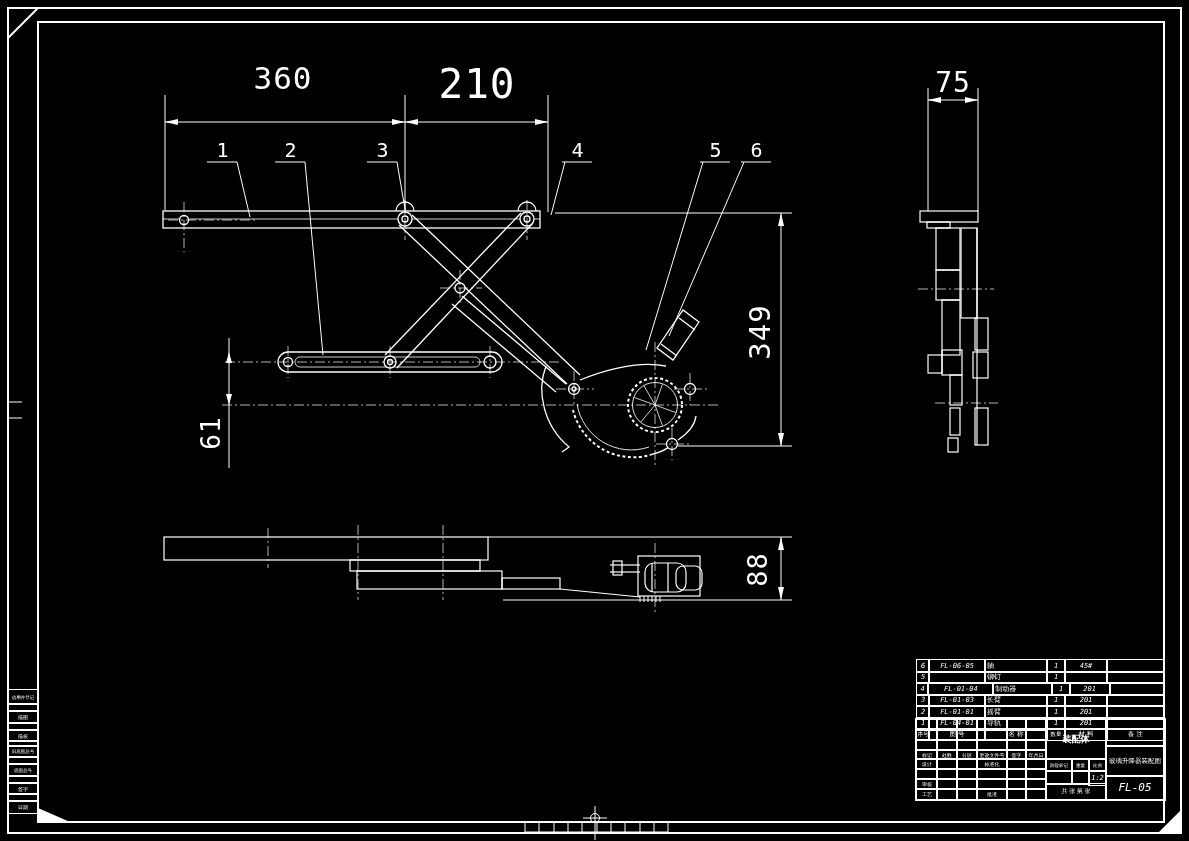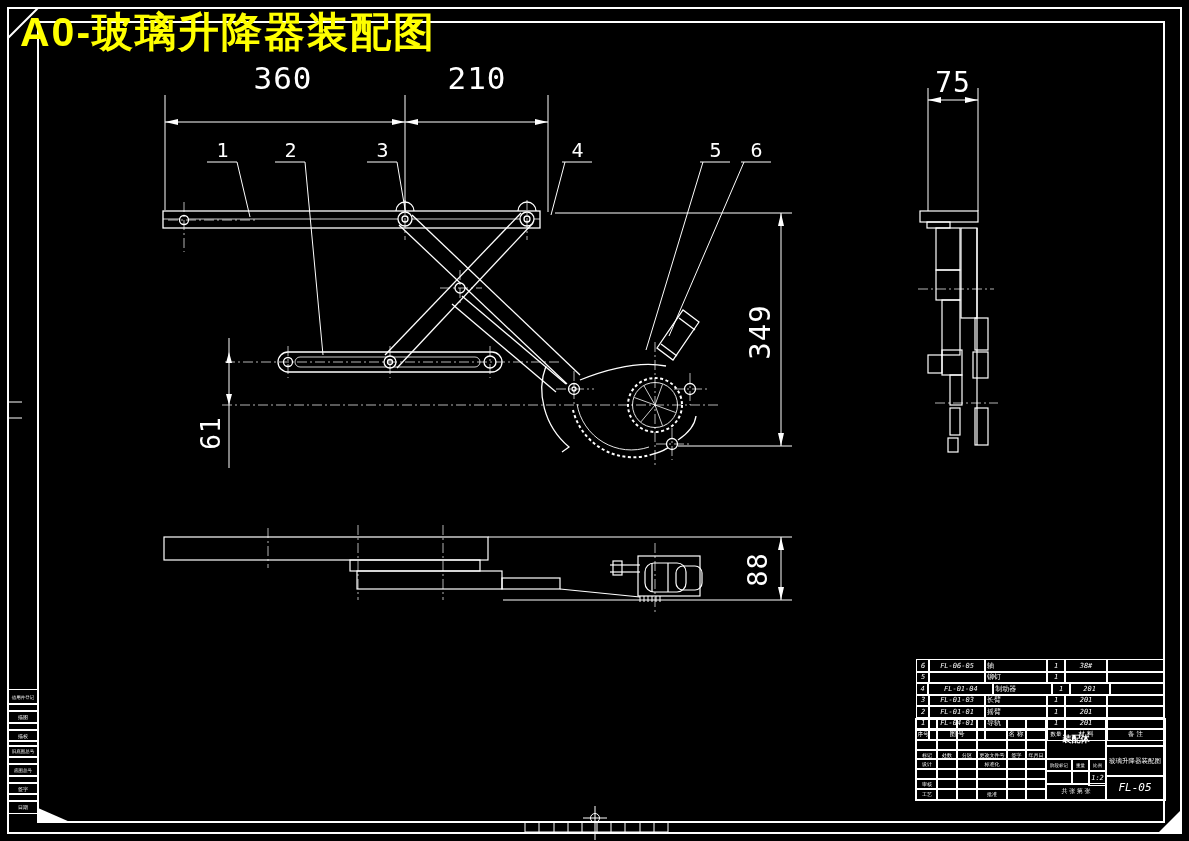--- a/index.html
+++ b/index.html
@@ -213,43 +213,42 @@
       <line x1="640" y1="596" x2="640" y2="602"></line>
           <line x1="644" y1="596" x2="644" y2="602"></line>
       <line x1="648" y1="596" x2="648" y2="602"></line>
           <line x1="652" y1="596" x2="652" y2="602"></line>
       <line x1="656" y1="596" x2="656" y2="602"></line>
           <line x1="660" y1="596" x2="660" y2="602"></line>
     </g>
   </g>
 </svg>
 
-<div id="title" class="abs" style="left:20px;top:12px;">A0-玻璃升降器装配图</div>
 
 <div class="abs dim" style="left:243px;top:60px;width:80px;font-size:31px;">360</div>
-<div class="abs dim" style="left:437px;top:60px;width:80px;font-size:31px;">210</div>
+<div class="abs dim" style="left:437px;top:60px;width:80px;font-size:41px;">210</div>
 <div class="abs dim" style="left:928px;top:66px;width:50px;font-size:28px;">75</div>
 <div class="abs dim rot" style="left:728px;top:315px;width:64px;font-size:29px;">349</div>
 <div class="abs dim rot" style="left:186px;top:418px;width:50px;font-size:26px;">61</div>
 <div class="abs dim rot" style="left:727px;top:554px;width:60px;font-size:27px;">88</div>
 
 <div class="abs dim" style="left:214px;top:138px;width:18px;font-size:20px;">1</div>
 <div class="abs dim" style="left:282px;top:138px;width:18px;font-size:20px;">2</div>
 <div class="abs dim" style="left:374px;top:138px;width:18px;font-size:20px;">3</div>
 <div class="abs dim" style="left:569px;top:138px;width:18px;font-size:20px;">4</div>
 <div class="abs dim" style="left:707px;top:138px;width:18px;font-size:20px;">5</div>
 <div class="abs dim" style="left:748px;top:138px;width:18px;font-size:20px;">6</div>
 
 <div class="abs" style="left:917px;top:660px;width:247px;">
   <div class="row" style="height:11.5px;">
     <div class="cell ital" style="width:12px;font-size:7px;">6</div>
     <div class="cell ital" style="width:56px;font-size:7px;">FL-06-05</div>
     <div class="cell cn" style="width:62px;font-size:7px;justify-content:flex-start;padding-left:2px;">轴</div>
     <div class="cell ital" style="width:18px;font-size:7px;">1</div>
-    <div class="cell ital" style="width:42px;font-size:7px;">38#</div>
+    <div class="cell ital" style="width:42px;font-size:7px;">45#</div>
     <div class="cell" style="width:57px;font-size:7px;"></div>
   </div>
   <div class="row" style="height:11.5px;">
     <div class="cell ital" style="width:12px;font-size:7px;">5</div>
     <div class="cell ital" style="width:56px;font-size:7px;"></div>
     <div class="cell cn" style="width:62px;font-size:7px;justify-content:flex-start;padding-left:2px;">铆钉</div>
     <div class="cell ital" style="width:18px;font-size:7px;">1</div>
     <div class="cell ital" style="width:42px;font-size:7px;"></div>
     <div class="cell" style="width:57px;font-size:7px;"></div>
   </div>

